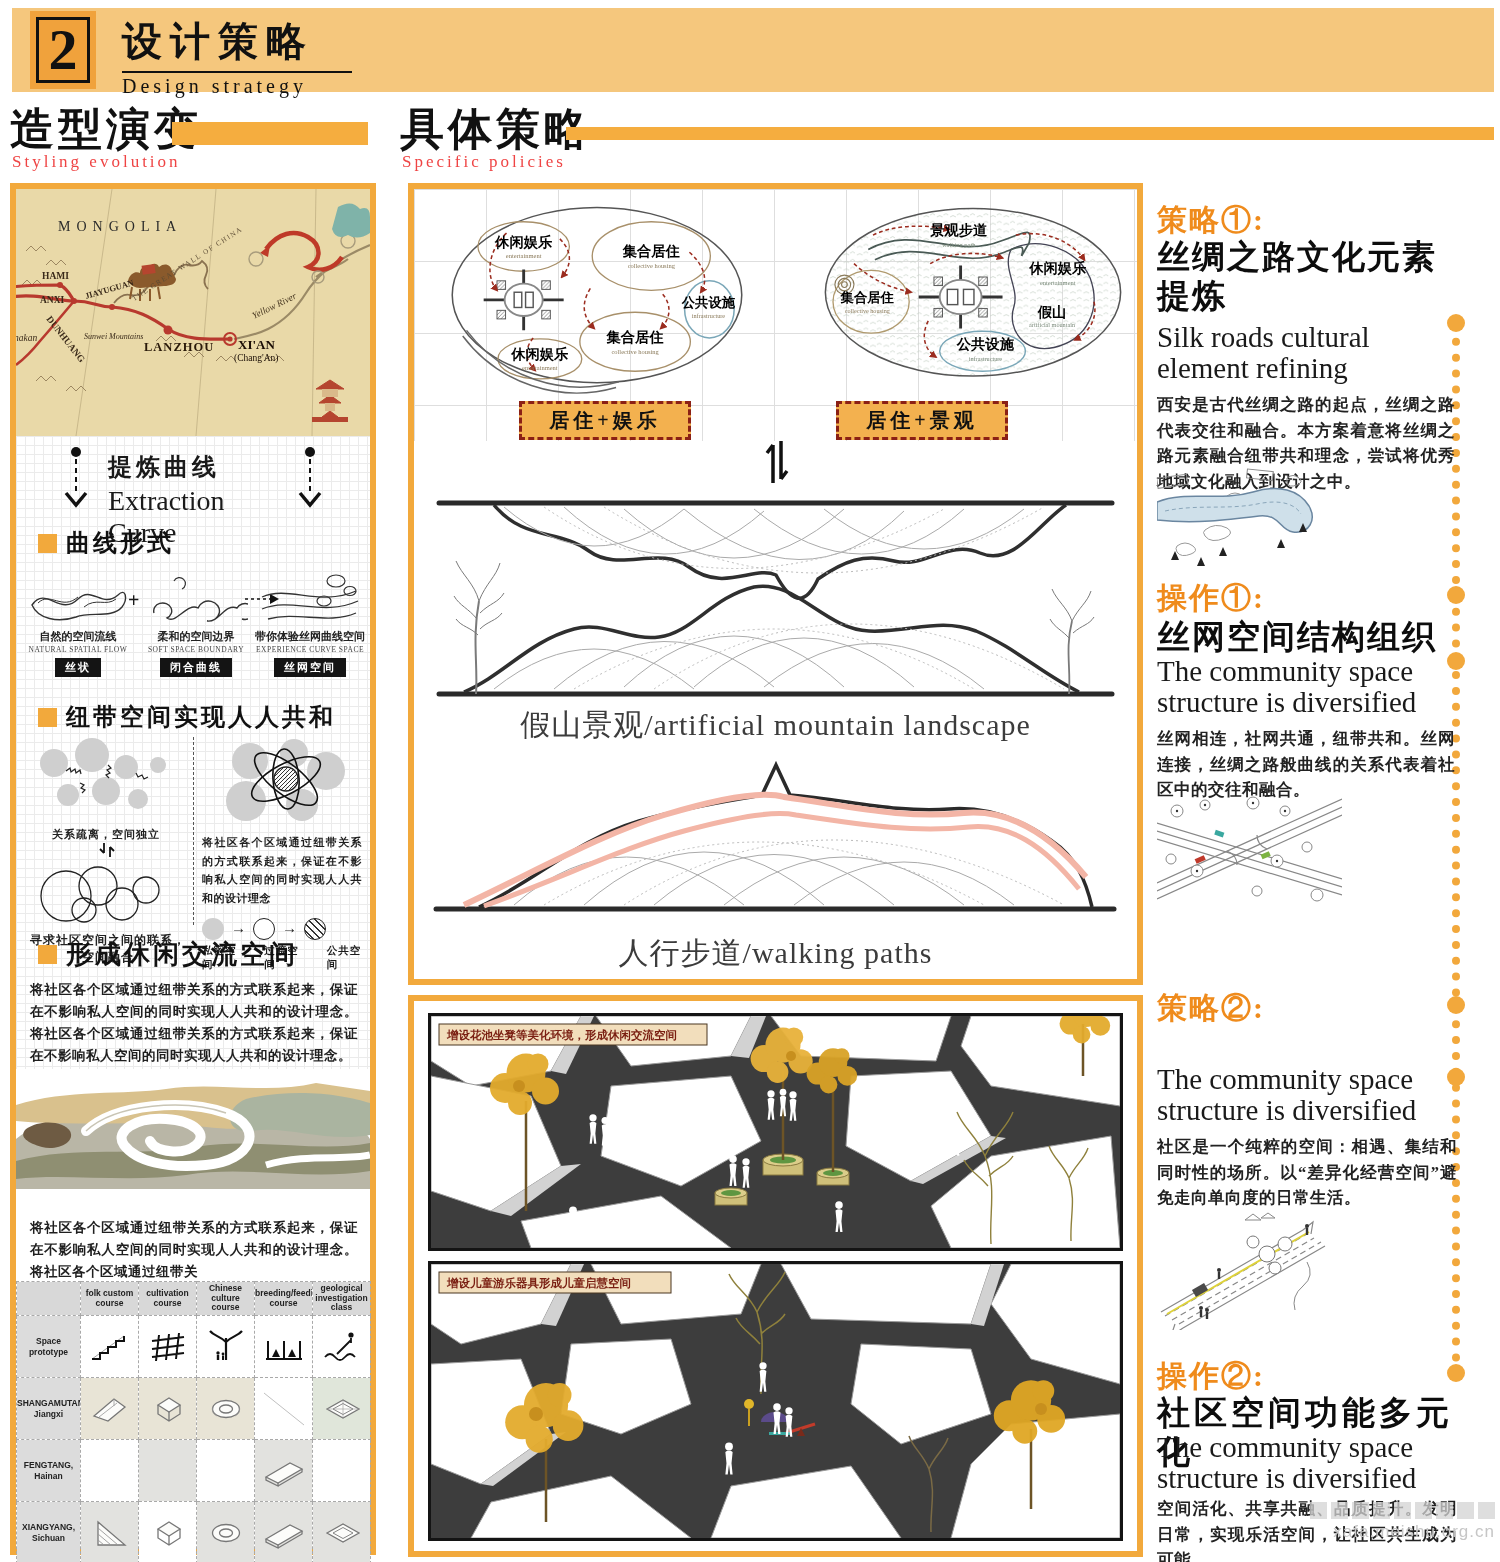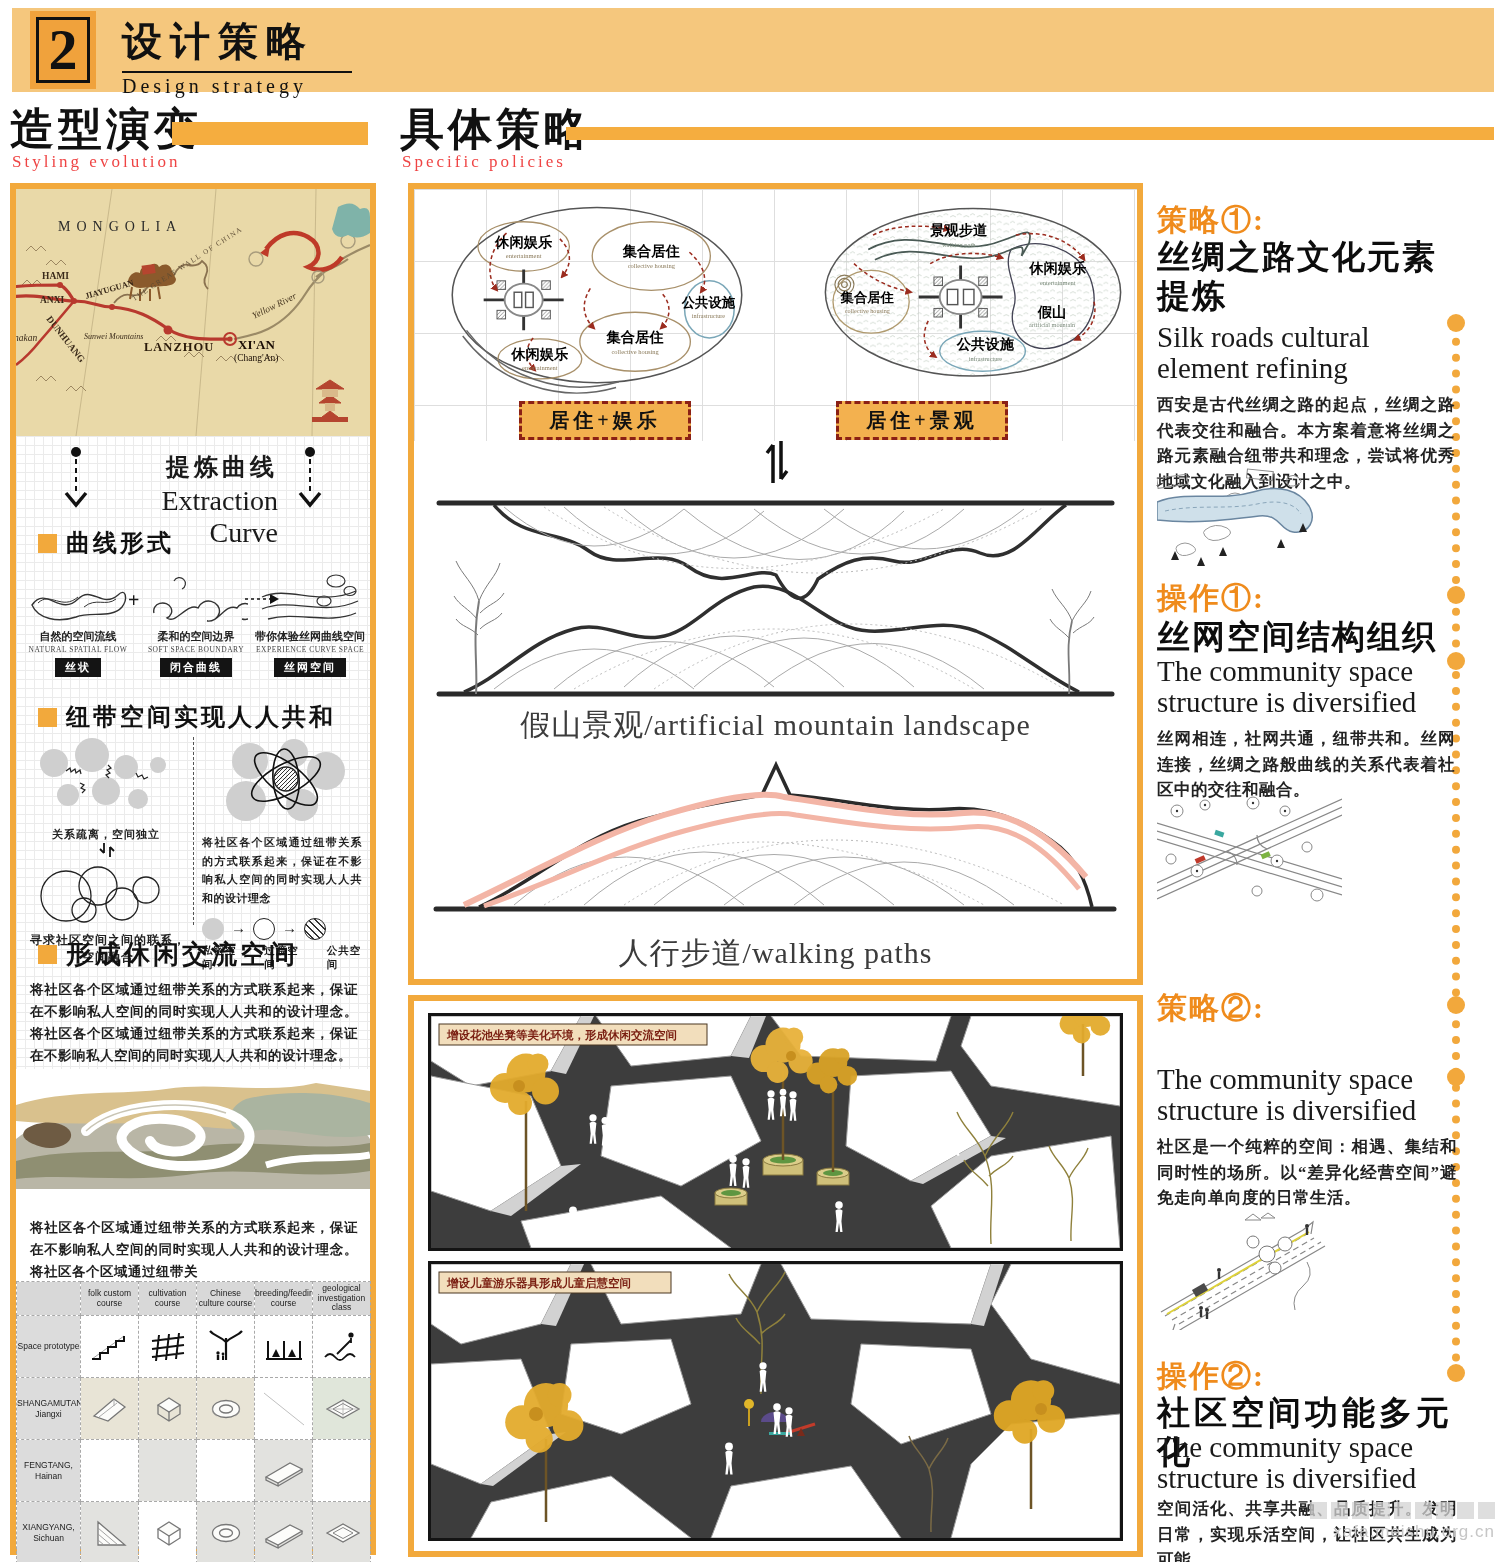--- a/index.html
+++ b/index.html
@@ -36,21 +36,21 @@
   .p-bold{font-size:13.5px;font-weight:bold;line-height:1.62;text-align:justify;letter-spacing:.5px;color:#1f1f1f;}
   .legend{display:flex;align-items:center;gap:7px;}
   .lg-dot{width:22px;height:22px;border-radius:50%;}
   .lg-priv{background:#cfcfcf;}
   .lg-trans{background:#fff;border:1.6px solid #222;}
   .lg-pub{border:1.6px solid #222;background:repeating-linear-gradient(45deg,#333 0 1.5px,transparent 1.5px 5px);}
   .lg-arrow{font-size:15px;font-weight:bold;}
   .lg-lab{font-size:10.5px;font-weight:bold;letter-spacing:1px;}
   
   table.ptab{border-collapse:collapse;table-layout:fixed;width:354px;font-family:"Liberation Sans","DejaVu Sans",sans-serif;}
-  .ptab td,.ptab th{border:1px dashed #a9a9a9;text-align:center;vertical-align:middle;font-weight:normal;overflow:hidden;}
+  .ptab td,.ptab th{border:1px dashed #a9a9a9;text-align:center;vertical-align:middle;font-weight:bold;overflow:hidden;}
   .ptab th{background:#d8d8d8;font-size:8.5px;line-height:1.15;color:#222;height:34px;}
   .ptab .rh{background:#dcdcdc;font-size:8.5px;line-height:1.2;color:#222;}
   .ptab td{height:62px;background:#fff;}
   td.cbe{background:#e8e4d6;} td.cgr{background:#e0e6da;} td.cgy{background:#e2e2df;}
   .ci{display:block;margin:0 auto;}
   
   .badge{position:absolute;background:#f3b14f;border:3px dashed #8b2015;color:#111;font-weight:bold;font-size:20px;letter-spacing:4px;text-align:center;padding:3px 0;width:172px;}
   .mcaption{position:absolute;width:723px;text-align:center;font-size:30px;letter-spacing:1px;color:#3c3c3c;}
   .frame{position:absolute;border:3px solid #141414;background:#3d3d3d;}
   
@@ -172,21 +172,21 @@
     <svg class="abs" style="left:48px;top:258px;" width="24" height="62" viewBox="0 0 24 62">
       <circle cx="12" cy="5" r="5" fill="#111"></circle>
         <line x1="12" y1="12" x2="12" y2="44" stroke="#111" stroke-width="2" stroke-dasharray="5 4"></line>
         <path d="M2,46 L12,58 L22,46" fill="none" stroke="#111" stroke-width="3.5"></path>
     </svg>
     <svg class="abs" style="left:282px;top:258px;" width="24" height="62" viewBox="0 0 24 62">
       <circle cx="12" cy="5" r="5" fill="#111"></circle>
         <line x1="12" y1="12" x2="12" y2="44" stroke="#111" stroke-width="2" stroke-dasharray="5 4"></line>
         <path d="M2,46 L12,58 L22,46" fill="none" stroke="#111" stroke-width="3.5"></path>
     </svg>
-    <div class="abs" style="left:92px;top:262px;width:170px;text-align:right;">
+    <div class="abs" style="left:92px;top:262px;width:170px;text-align:left;">
       <div style="font-size:24px;font-weight:bold;letter-spacing:4px;">提炼曲线</div>
       <div style="font-size:28px;margin-top:2px;">Extraction Curve</div>
     </div>
 
     <div class="abs lhead" style="left:22px;top:338px;">
       <span class="sq"></span>
       <span class="t">曲线形式</span>
     </div>
 
     <div class="cf-item" style="left:6px;top:378px;">

